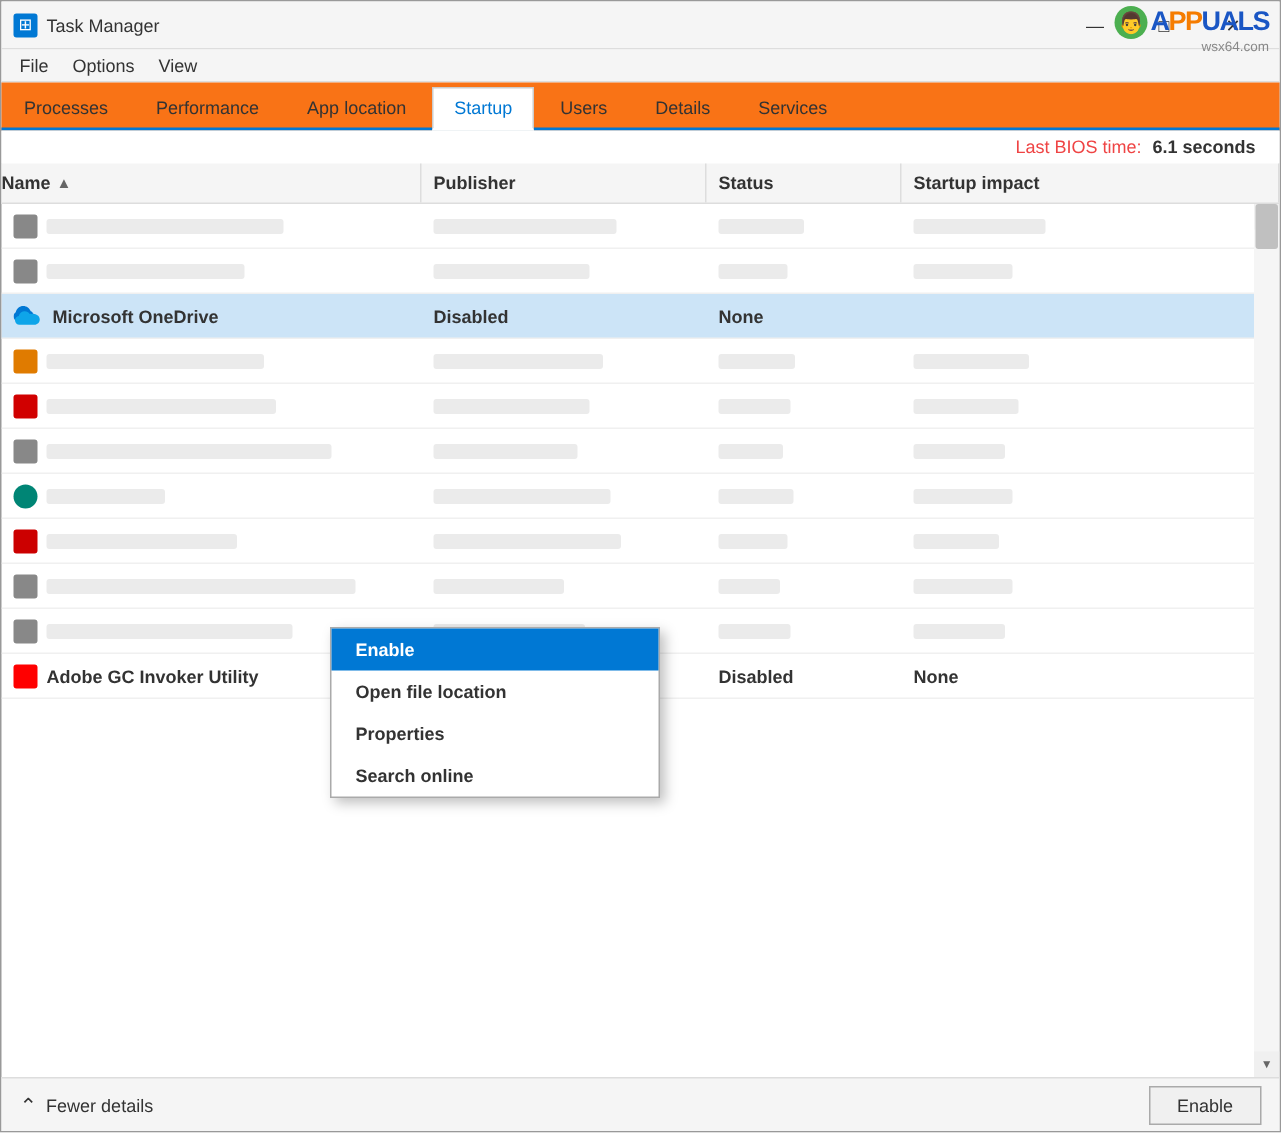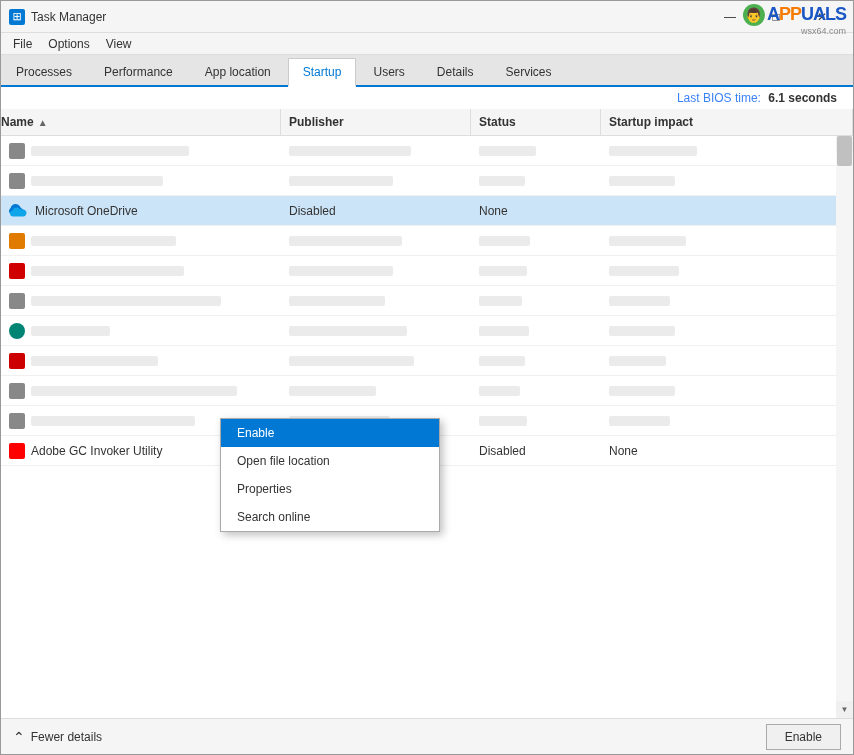--- a/index.html
+++ b/index.html
@@ -94,21 +94,21 @@
 
     .menu-item {
       padding: 2px 8px;
       cursor: pointer;
       font-size: 12px;
       color: #333;
     }
 
     
     .tabs {
-      background: #e5e5e5;
+      background: #f97316;
       height: 32px;
       display: flex;
       align-items: flex-end;
       padding: 0 0;
       border-bottom: 2px solid #0078d4;
       flex-shrink: 0;
     }
 
     .tab {
       padding: 6px 14px;
@@ -133,21 +133,21 @@
     
     .bios-bar {
       text-align: right;
       padding: 4px 16px;
       font-size: 12px;
       color: #333;
       background: #ffffff;
       flex-shrink: 0;
     }
 
-    .bios-label { color: #3b82f6; }
+    .bios-label { color: #ef4444; }
     .bios-value { color: #333; font-weight: 500; }
 
     
     .table-header {
       display: grid;
       grid-template-columns: 280px 190px 130px 1fr;
       background: #f5f5f5;
       border-bottom: 1px solid #ddd;
       flex-shrink: 0;
     }
@@ -176,20 +176,21 @@
       color: #333;
       cursor: pointer;
       border-right: 1px solid #ddd;
     }
 
     
     .table-content {
       flex: 1;
       overflow: hidden;
       position: relative;
+      font-weight: bold;
     }
 
     .scrollbar-track {
       position: absolute;
       right: 0;
       top: 0;
       bottom: 0;
       width: 17px;
       background: #f5f5f5;
     }

